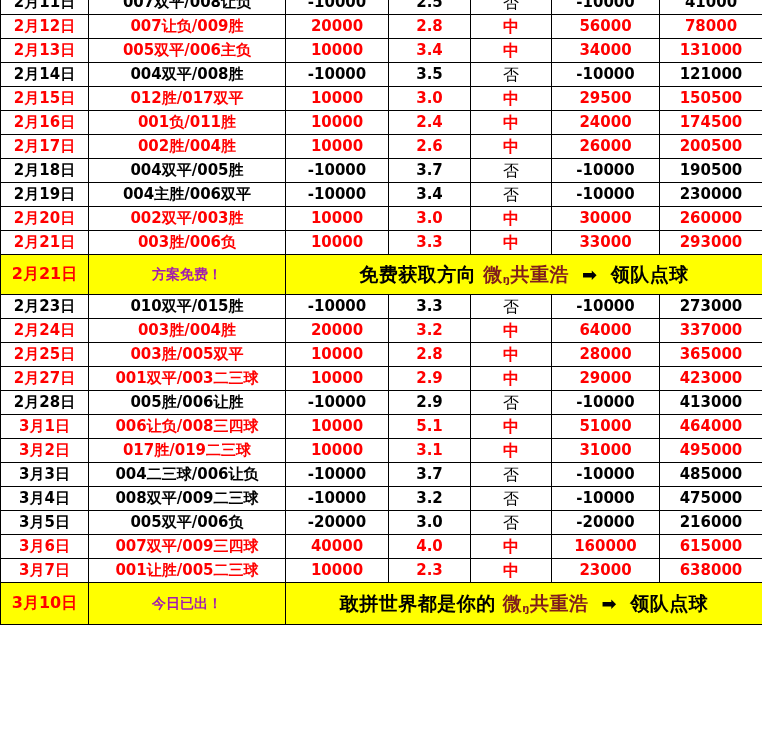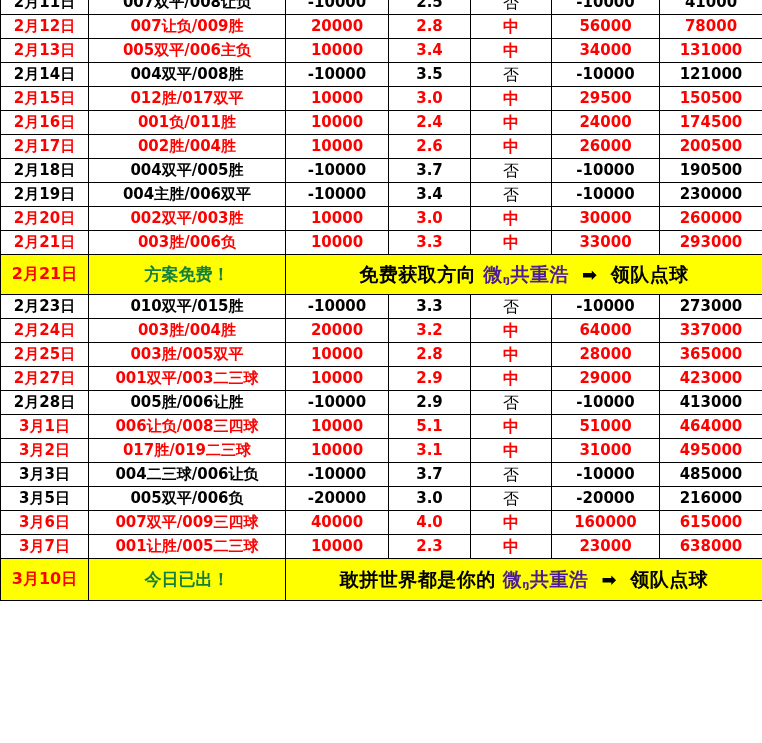--- a/index.html
+++ b/index.html
@@ -11,23 +11,23 @@
        font-weight:bold; font-size:15px; height:23px; padding:0; white-space:nowrap;
        overflow:hidden; }
   tr.row td { height:23px; line-height:23px; }
   tr.red td { color:#ff0000; }
   tr.black td { color:#000000; }
   td.res { font-weight:normal; font-size:16px; }
   tr.red td.res { font-weight:bold; }
   tr.banner td { background:#ffff00; height:39px; color:#000; }
   tr.banner.b2 td { height:41px; }
   tr.banner td.bdate { color:#ff0000; font-size:16px; }
-  tr.banner td.bnote { color:#15803d; font-size:17px; }
+  tr.banner td.bnote { color:#a21caf; font-size:14px; }
   tr.banner td.bmsg { font-size:19px; letter-spacing:0.5px; }
-  .wx { color:#4c1d95; }
+  .wx { color:#7f1d1d; }
   .wx small { font-size:10px; vertical-align:-2px; }
   .arrow { display:inline-block; margin:0 6px; font-size:18px; }
 </style>
 </head>
 <body>
 
 <div id="sheet">
   <table>
     <colgroup>
       <col style="width:88px">
@@ -218,20 +218,29 @@
         <tr class="row black">
           <td>3月3日</td>
           <td>004二三球/006让负</td>
           <td>-10000</td>
           <td>3.7</td>
           <td class="res">否</td>
           <td>-10000</td>
           <td>485000</td>
         </tr>
         <tr class="row black">
+          <td>3月4日</td>
+          <td>008双平/009二三球</td>
+          <td>-10000</td>
+          <td>3.2</td>
+          <td class="res">否</td>
+          <td>-10000</td>
+          <td>475000</td>
+        </tr>
+        <tr class="row black">
           <td>3月5日</td>
           <td>005双平/006负</td>
           <td>-20000</td>
           <td>3.0</td>
           <td class="res">否</td>
           <td>-20000</td>
           <td>216000</td>
         </tr>
         <tr class="row red">
           <td>3月6日</td>

